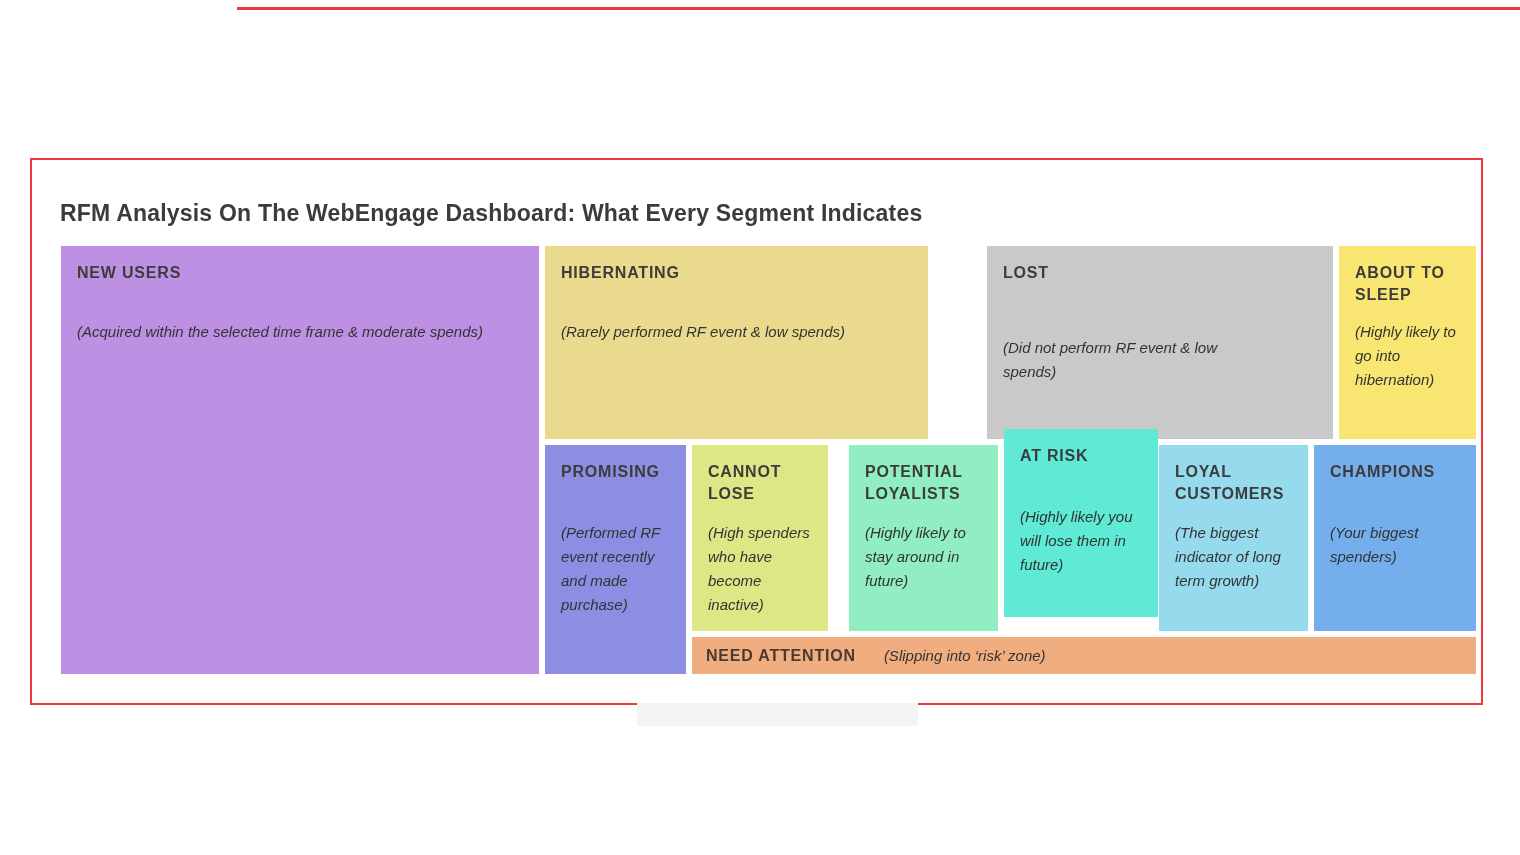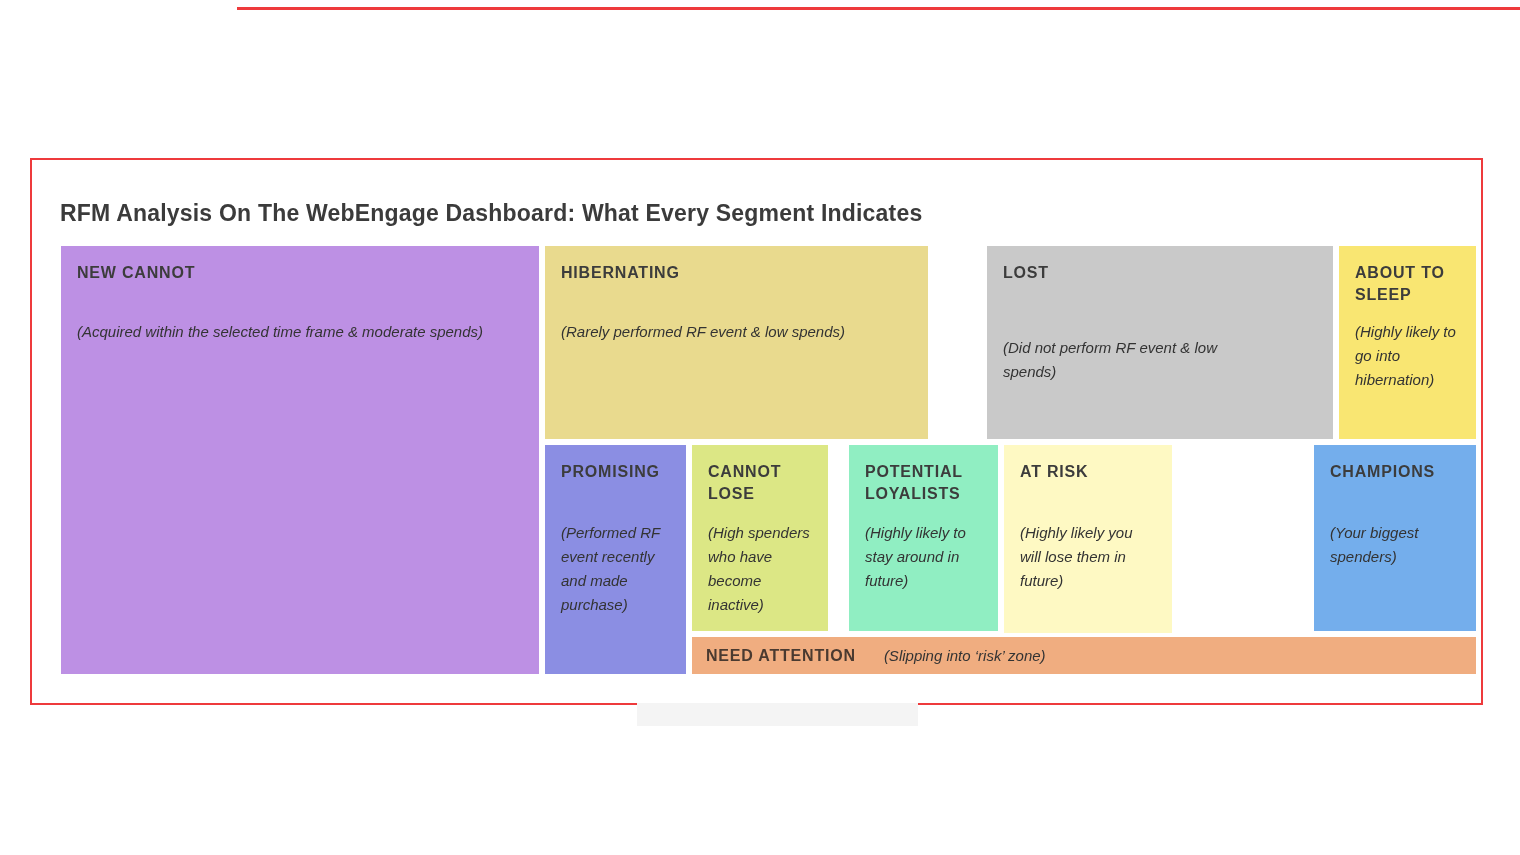--- a/index.html
+++ b/index.html
@@ -60,21 +60,21 @@
 </head>
 <body>
 
 <div class="top-rule" style="background-color: rgb(238, 58, 60);"></div>
 
 <div class="panel" style="border-color: rgb(238, 58, 60);">
 
   <h1 class="panel-title">RFM Analysis On The WebEngage Dashboard: What Every Segment Indicates</h1>
 
   <div class="seg top" style="left: 29px; top: 86px; width: 478px; height: 428px; background-color: rgb(189, 144, 228);">
-    <h2>NEW CANNOT</h2>
+    <h2>NEW USERS</h2>
     <div class="desc">(Acquired within the selected time frame &amp; moderate spends)</div>
   </div>
 
   <div class="seg top" style="left: 513px; top: 86px; width: 383px; height: 193px; background-color: rgb(233, 218, 142);">
     <h2>HIBERNATING</h2>
     <div class="desc">(Rarely performed RF event &amp; low spends)</div>
   </div>
 
   <div class="seg top" style="left: 955px; top: 86px; width: 346px; height: 193px; background-color: rgb(201, 201, 201);">
     <h2>LOST</h2>
@@ -94,25 +94,29 @@
   <div class="seg bot" style="left: 660px; top: 285px; width: 136px; height: 186px; background-color: rgb(220, 231, 133);">
     <h2>CANNOT LOSE</h2>
     <div class="desc">(High spenders who have become inactive)</div>
   </div>
 
   <div class="seg bot" style="left: 817px; top: 285px; width: 149px; height: 186px; background-color: rgb(144, 238, 194);">
     <h2>POTENTIAL LOYALISTS</h2>
     <div class="desc">(Highly likely to stay around in future)</div>
   </div>
 
-  <div class="seg bot" style="left: 972px; top: 285px; width: 168px; height: 188px; background-color: #fef9c3;">
+  <div class="seg bot" style="left: 972px; top: 269px; width: 154px; height: 188px; background-color: #5eead4;">
     <h2>AT RISK</h2>
     <div class="desc">(Highly likely you will lose them in future)</div>
   </div>
 
+  <div class="seg bot" style="left: 1127px; top: 285px; width: 149px; height: 186px; background-color: rgb(150, 218, 238);">
+    <h2>LOYAL CUSTOMERS</h2>
+    <div class="desc">(The biggest indicator of long term growth)</div>
+  </div>
 
   <div class="seg bot" style="left: 1282px; top: 285px; width: 162px; height: 186px; background-color: rgb(116, 174, 236);">
     <h2>CHAMPIONS</h2>
     <div class="desc">(Your biggest spenders)</div>
   </div>
 
   <div class="attention-bar" style="left: 660px; top: 477px; width: 784px; height: 37px; background-color: rgb(240, 173, 128);">
     <h2>NEED ATTENTION</h2>
     <div class="desc">(Slipping into ‘risk’ zone)</div>
   </div>

